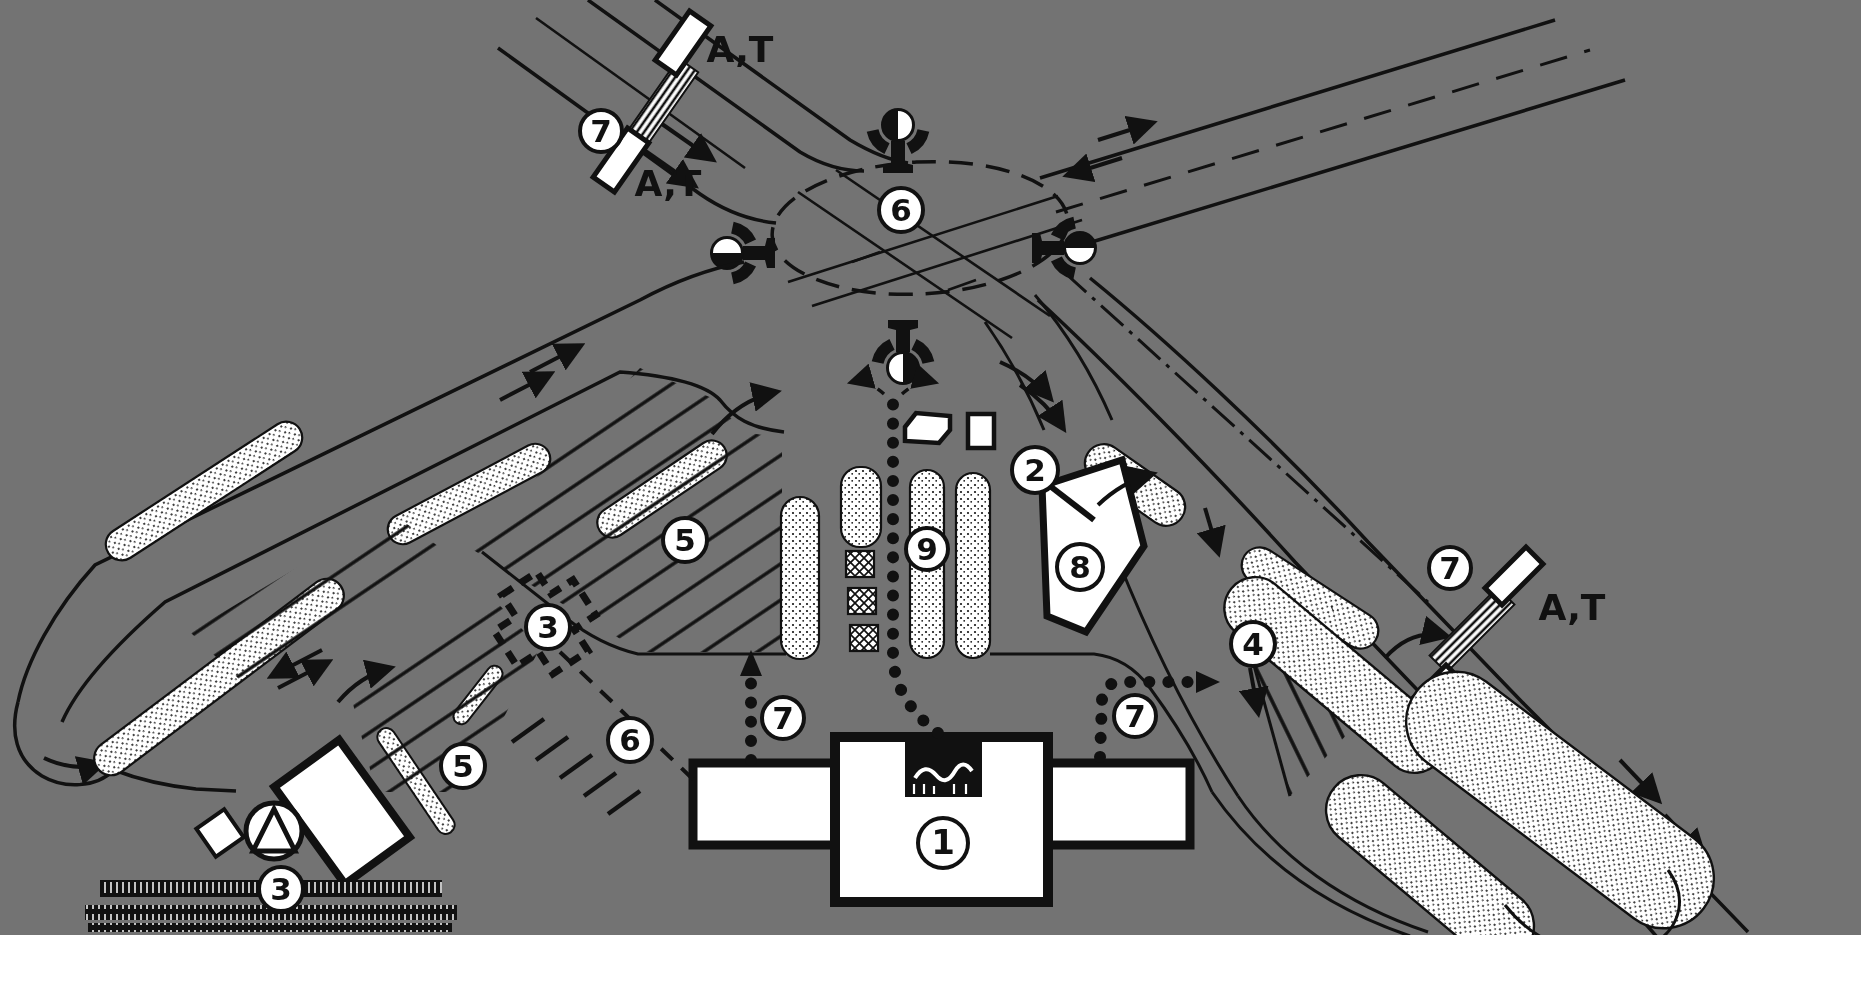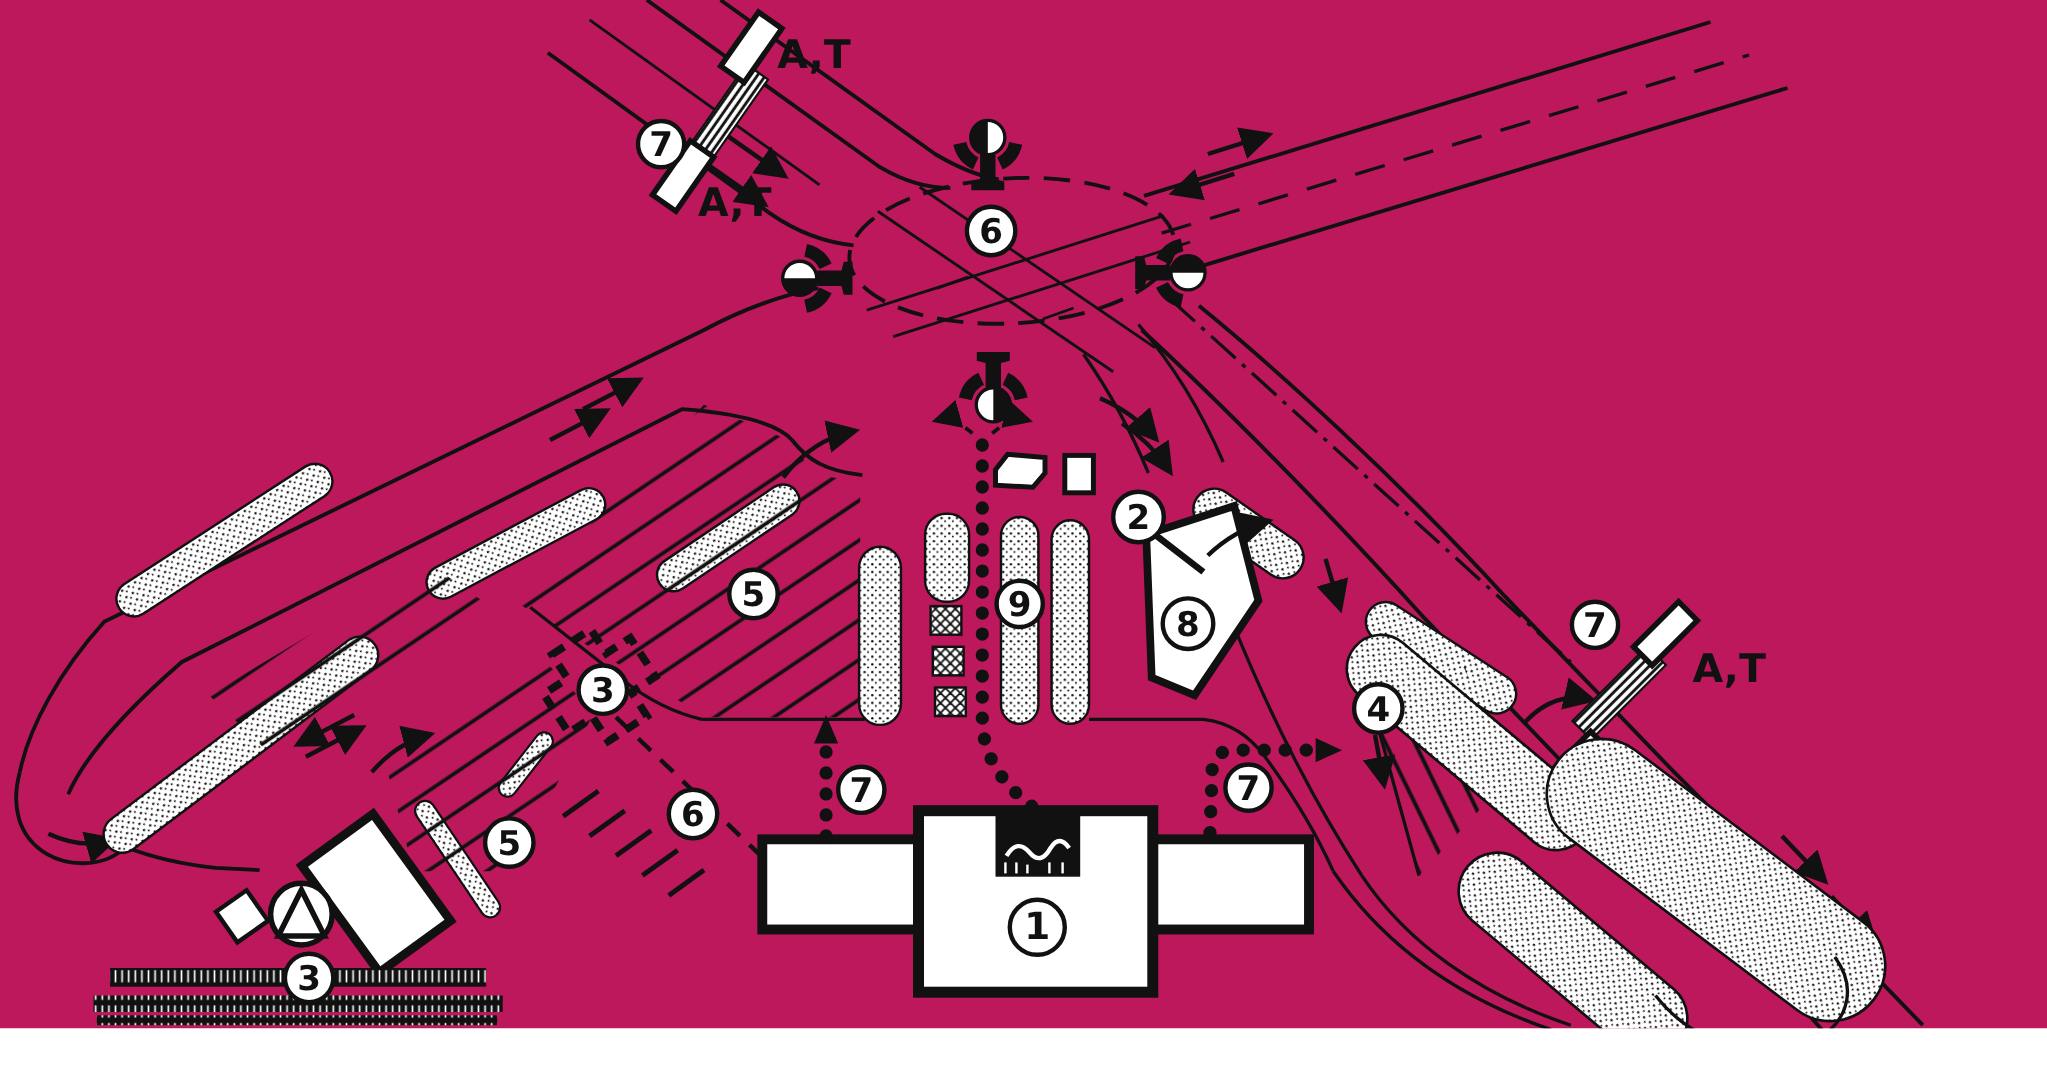--- a/index.html
+++ b/index.html
@@ -1,16 +1,16 @@
 <!DOCTYPE html>
 <html><head>
 <meta charset="utf-8">
 <style>
   html,body{margin:0;padding:0;background:#fff;}
-  .stage{position:relative;width:1861px;height:935px;background:#be185d;overflow:hidden;
+  .stage{position:relative;width:1861px;height:935px;background:#737373;overflow:hidden;
          font-family:"DejaVu Sans", sans-serif;}
   svg{display:block}
   text.num{font-family:"DejaVu Sans", sans-serif;font-weight:bold;fill:#111;}
   text.at{font-family:"DejaVu Sans", sans-serif;font-weight:bold;fill:#111;}
 </style>
 </head>
 <body>
 
 <div class="stage">
 <svg width="1861" height="993" viewBox="0 0 1861 993">

